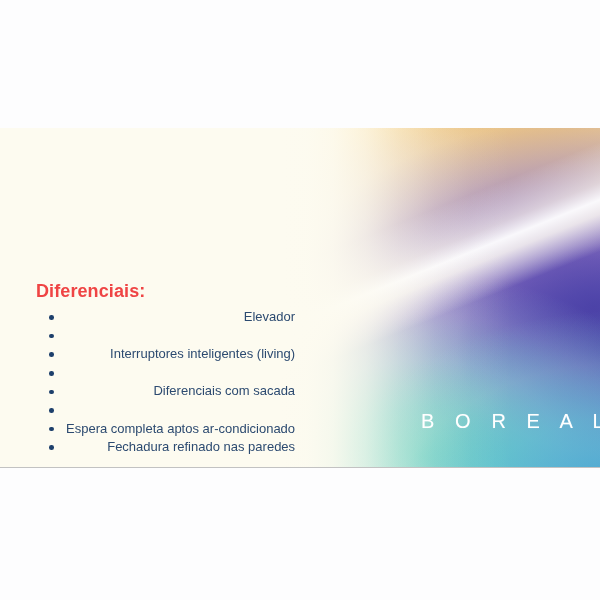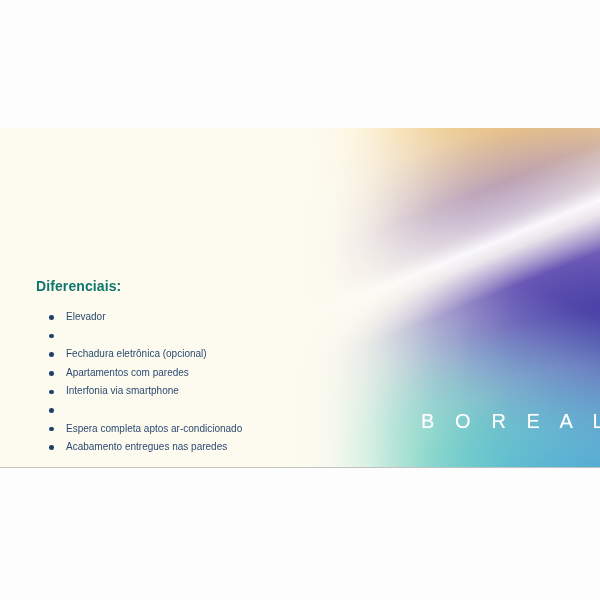--- a/index.html
+++ b/index.html
@@ -161,42 +161,43 @@
     position: absolute;
     left: 0;
     top: 0;
     width: 400px;
     height: 339px;
   }
   #title {
     position: absolute;
     left: 36px;
     top: 142px;
-    font-size: 14px;
+    font-size: 18px;
     font-weight: bold;
-    color: #0f766e;
+    color: #ef4444;
     letter-spacing: 0.1px;
     line-height: 1;
   }
   #feature-list {
     position: absolute;
     left: 44px;
     top: 180px;
     list-style: none;
     margin: 0;
     padding: 0;
   }
   #feature-list li {
     position: relative;
     height: 18.6px;
     line-height: 18.6px;
     padding-left: 22px;
-    font-size: 10px;
+    font-size: 13px;
     color: #2c4a70;
     white-space: nowrap;
+    text-align: right;
   }
   #feature-list li .dot {
     position: absolute;
     left: 5px;
     top: 7.2px;
     width: 4.6px;
     height: 4.6px;
     border-radius: 50%;
     background: #1d3f6b;
   }
@@ -228,40 +229,39 @@
       <ul id="feature-list">
         <li>
           <span class="dot"></span>
           <span>Elevador</span>
         </li>
         <li>
           <span class="dot"></span>
         </li>
         <li>
           <span class="dot"></span>
-          <span>Fechadura eletrônica (opcional)</span>
-        </li>
-        <li>
-          <span class="dot"></span>
-          <span>Apartamentos com paredes</span>
-        </li>
-        <li>
-          <span class="dot"></span>
-          <span>Interfonia via smartphone</span>
+          <span>Interruptores inteligentes (living)</span>
+        </li>
+        <li>
+          <span class="dot"></span>
+        </li>
+        <li>
+          <span class="dot"></span>
+          <span>Diferenciais com sacada</span>
         </li>
         <li>
           <span class="dot"></span>
         </li>
         <li>
           <span class="dot"></span>
           <span>Espera completa aptos ar-condicionado</span>
         </li>
         <li>
           <span class="dot"></span>
-          <span>Acabamento entregues nas paredes</span>
+          <span>Fechadura refinado nas paredes</span>
         </li>
 
       </ul>
 
     </div>
   </section>
 
 </div>
 
 </body></html>

